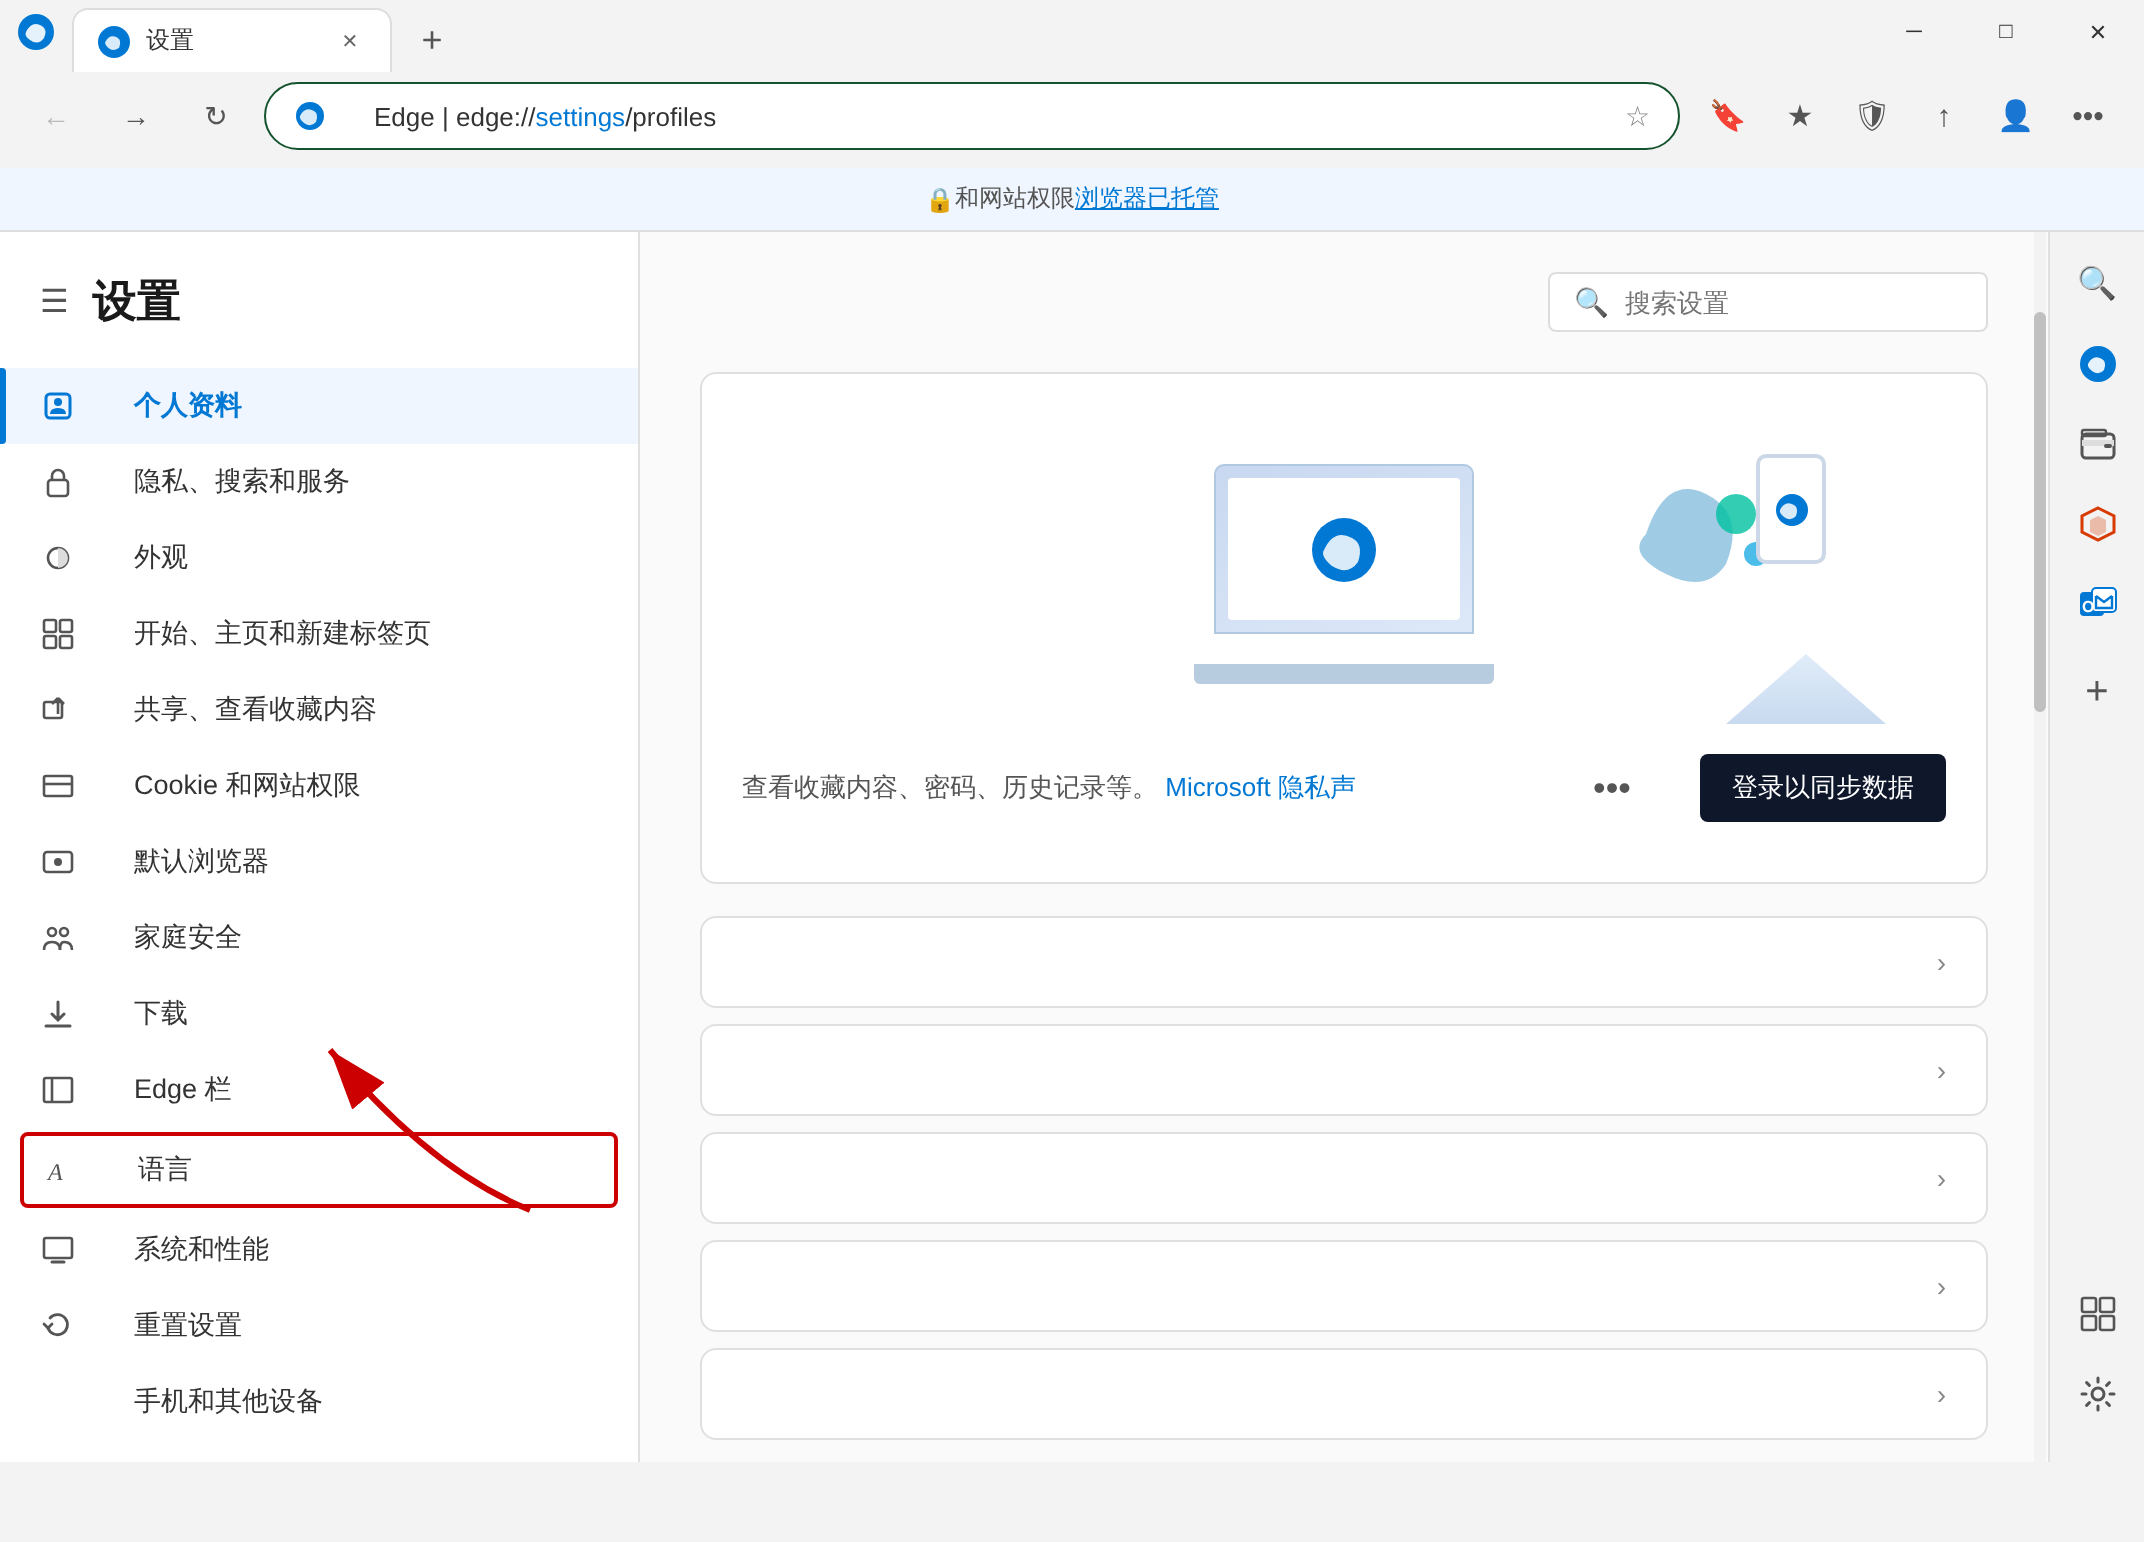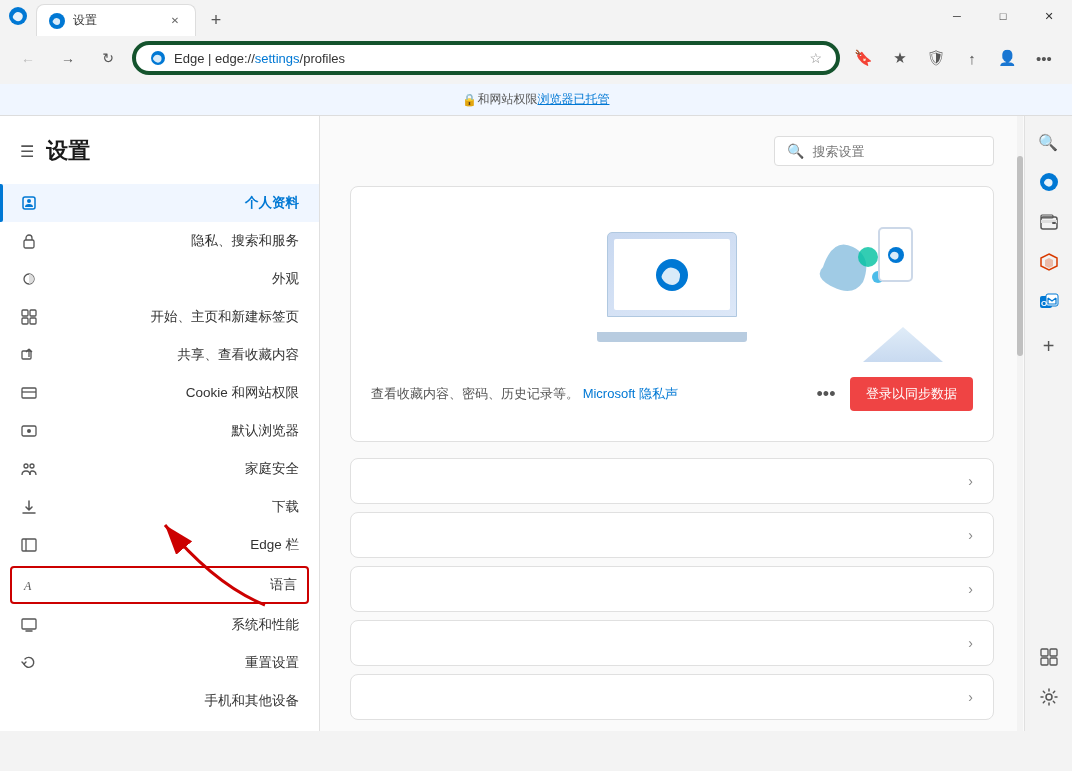--- a/index.html
+++ b/index.html
@@ -116,22 +116,22 @@
     }
     .nav-btn.disabled { color: #bbb; cursor: default; }
     .url-bar {
       flex: 1;
       height: 34px;
       background: white;
       border-radius: 17px;
       display: flex;
       align-items: center;
       padding: 0 14px;
-      gap: 8px;
-      border: 4px solid #14532d;
+      gap: 24px;
+      border: 1px solid #14532d;
     }
     .url-text {
       font-size: 13px;
       color: #333;
       flex: 1;
     }
     .toolbar-icons {
       display: flex;
       align-items: center;
       gap: 4px;
@@ -192,26 +192,25 @@
       font-weight: 600;
       color: #1a1a1a;
     }
     .sidebar-nav {
       padding: 8px 0;
     }
     .nav-item {
       display: flex;
       align-items: center;
       padding: 10px 20px;
-      gap: 15px;
+      gap: 29px;
       font-size: 13.5px;
       color: #333;
       cursor: pointer;
       position: relative;
-      justify-content: space-between;
     }
     .nav-item.active {
       background: #f0f6ff;
       color: #0078d4;
       font-weight: 600;
     }
     .nav-item.active::before {
       content: '';
       position: absolute;
       left: 0;
@@ -290,41 +289,41 @@
       justify-content: center;
       padding: 20px 0;
       position: relative;
       overflow: hidden;
       height: 160px;
     }
 
     .profile-signin-row {
       display: flex;
       align-items: center;
-      gap: 8px;
+      gap: 28px;
       padding: 10px 0;
       font-size: 13px;
       color: #555;
       flex-wrap: wrap;
     }
     .signin-text { flex: 1; min-width: 200px; }
     .signin-text a { color: #0078d4; cursor: pointer; }
     .more-btn {
       width: 32px;
       height: 32px;
       border-radius: 50%;
       display: flex;
       align-items: center;
       justify-content: center;
       font-size: 18px;
       color: #555;
       cursor: pointer;
     }
     .signin-btn {
-      background: #ef4444;
+      background: #0f172a;
       color: white;
       border: none;
       border-radius: 4px;
       padding: 8px 16px;
       font-size: 13px;
       cursor: pointer;
       white-space: nowrap;
     }
 
     

